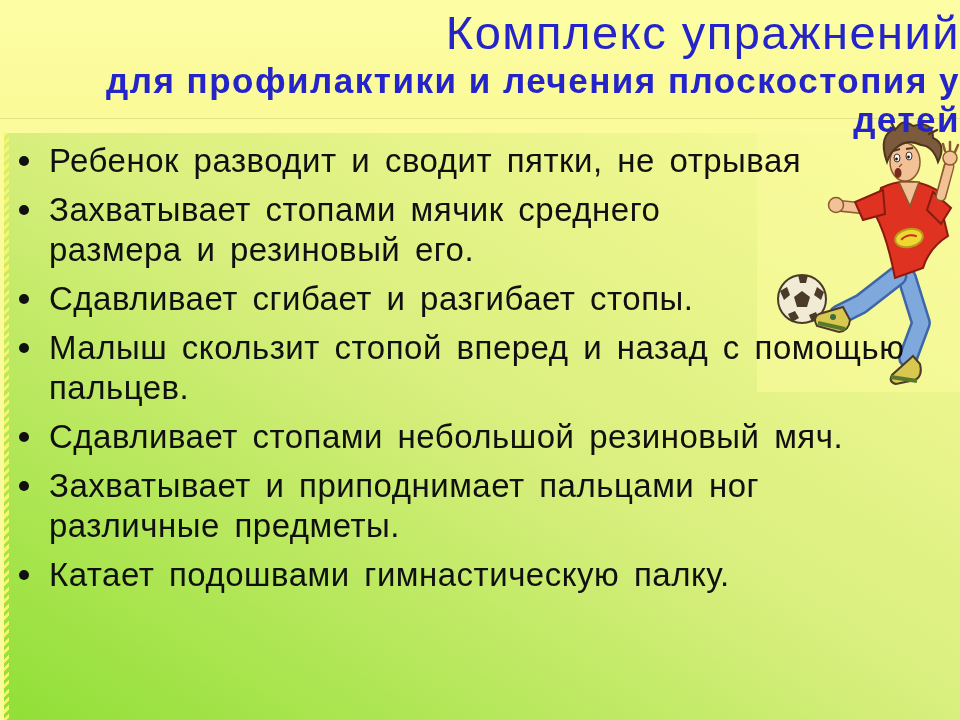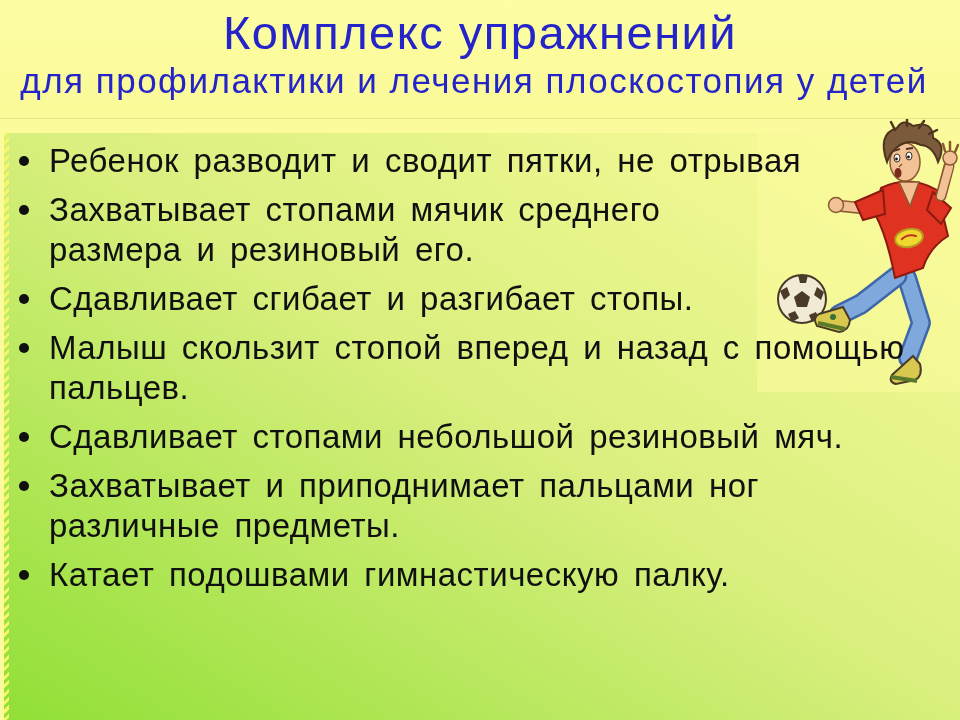--- a/index.html
+++ b/index.html
@@ -7,36 +7,36 @@
     position:relative;
     width:960px;height:720px;
     overflow:hidden;
     font-family:"Liberation Sans","DejaVu Sans",sans-serif;
     background:#fbfb9b;
   }
   
   .title-band{
     position:absolute;left:0;top:0;width:960px;height:118px;
     background:linear-gradient(to bottom,#fdfda4 0%,#fafa98 100%);
-    text-align:center;
+    text-align:right;
     border-bottom:1px solid #e4e487;
     z-index:3;
   }
   .slide-title{
     margin:6px 0 0 0;
     font-size:47px;
     font-weight:400;
     letter-spacing:1.5px;
     color:#2424c8;
     line-height:1.15;
   }
   .slide-subtitle{
-    margin:2px 12px 0 0;
+    margin:2px 0 0 0;
     font-size:35px;
-    font-weight:400;
+    font-weight:700;
     letter-spacing:1.5px;
     color:#2424c8;
     line-height:1.1;
   }
   
   .slide-body{
     position:absolute;left:4px;top:118px;width:960px;height:602px;
     background:linear-gradient(to bottom left,#fbfb9b 0%,#d9ef7e 48%,#8fdf35 100%);
     margin-top:15px;
   }

